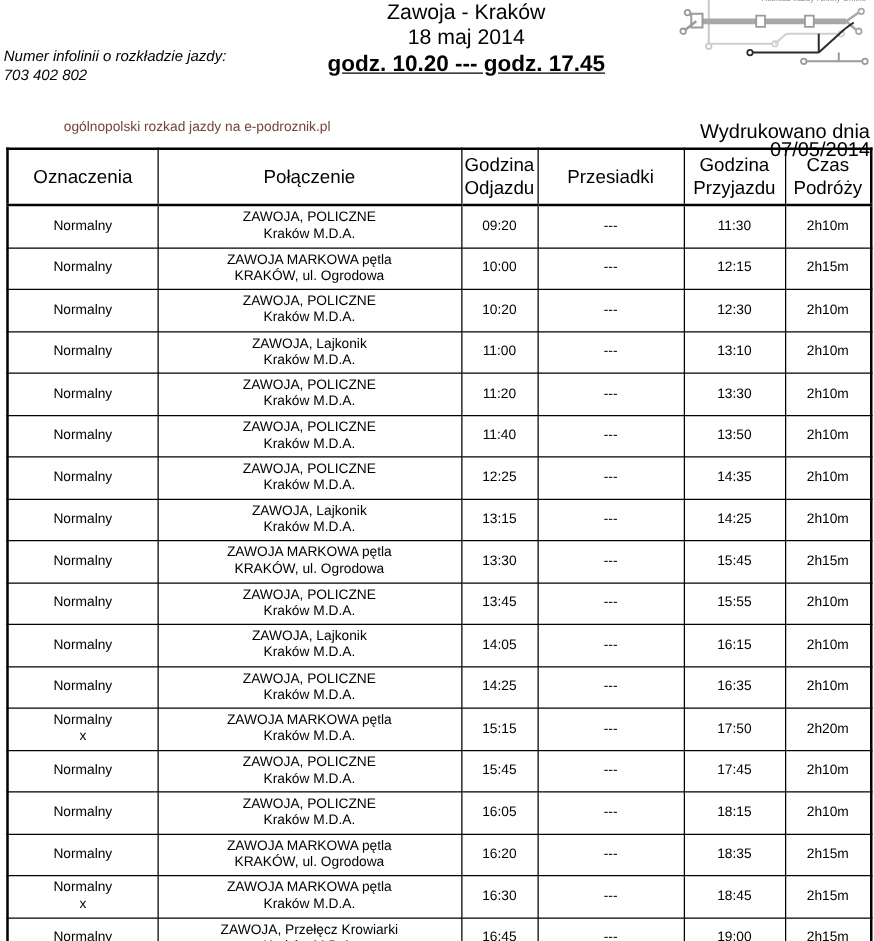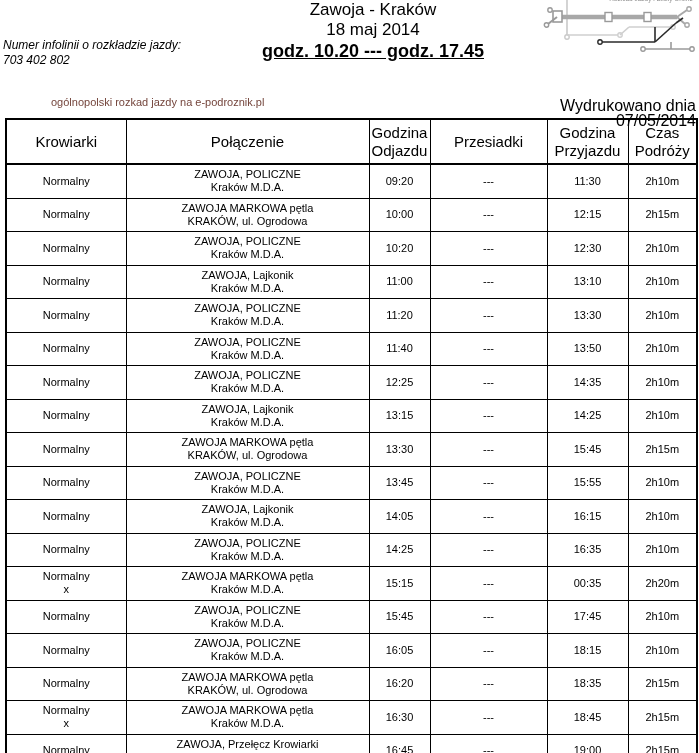--- a/index.html
+++ b/index.html
@@ -92,21 +92,21 @@
       <colgroup>
         <col style="width:120px">
           <col style="width:243px">
           <col style="width:61px">
         <col style="width:117px">
           <col style="width:81px">
           <col style="width:69px">
       </colgroup>
       <thead>
         <tr>
-          <th>Krowiarki</th>
+          <th>Oznaczenia</th>
           <th>Połączenie</th>
           <th>Godzina Odjazdu</th>
           <th>Przesiadki</th>
           <th>Godzina Przyjazdu</th>
           <th>Czas Podróży</th>
         </tr>
       </thead>
       <tbody>
     <tr>
       <td class="mark">
@@ -292,21 +292,21 @@
       <td class="mark">
         <span class="conn-line">Normalny</span>
         <span class="conn-line">x</span>
       </td>
       <td>
         <span class="conn-line">ZAWOJA MARKOWA pętla</span>
         <span class="conn-line">Kraków M.D.A.</span>
       </td>
       <td>15:15</td>
       <td>---</td>
-      <td>00:35</td>
+      <td>17:50</td>
       <td>2h20m</td>
     </tr>
 
     <tr>
       <td class="mark">
         <span class="conn-line">Normalny</span>
         <span class="conn-line"></span>
       </td>
       <td>
         <span class="conn-line">ZAWOJA, POLICZNE</span>

